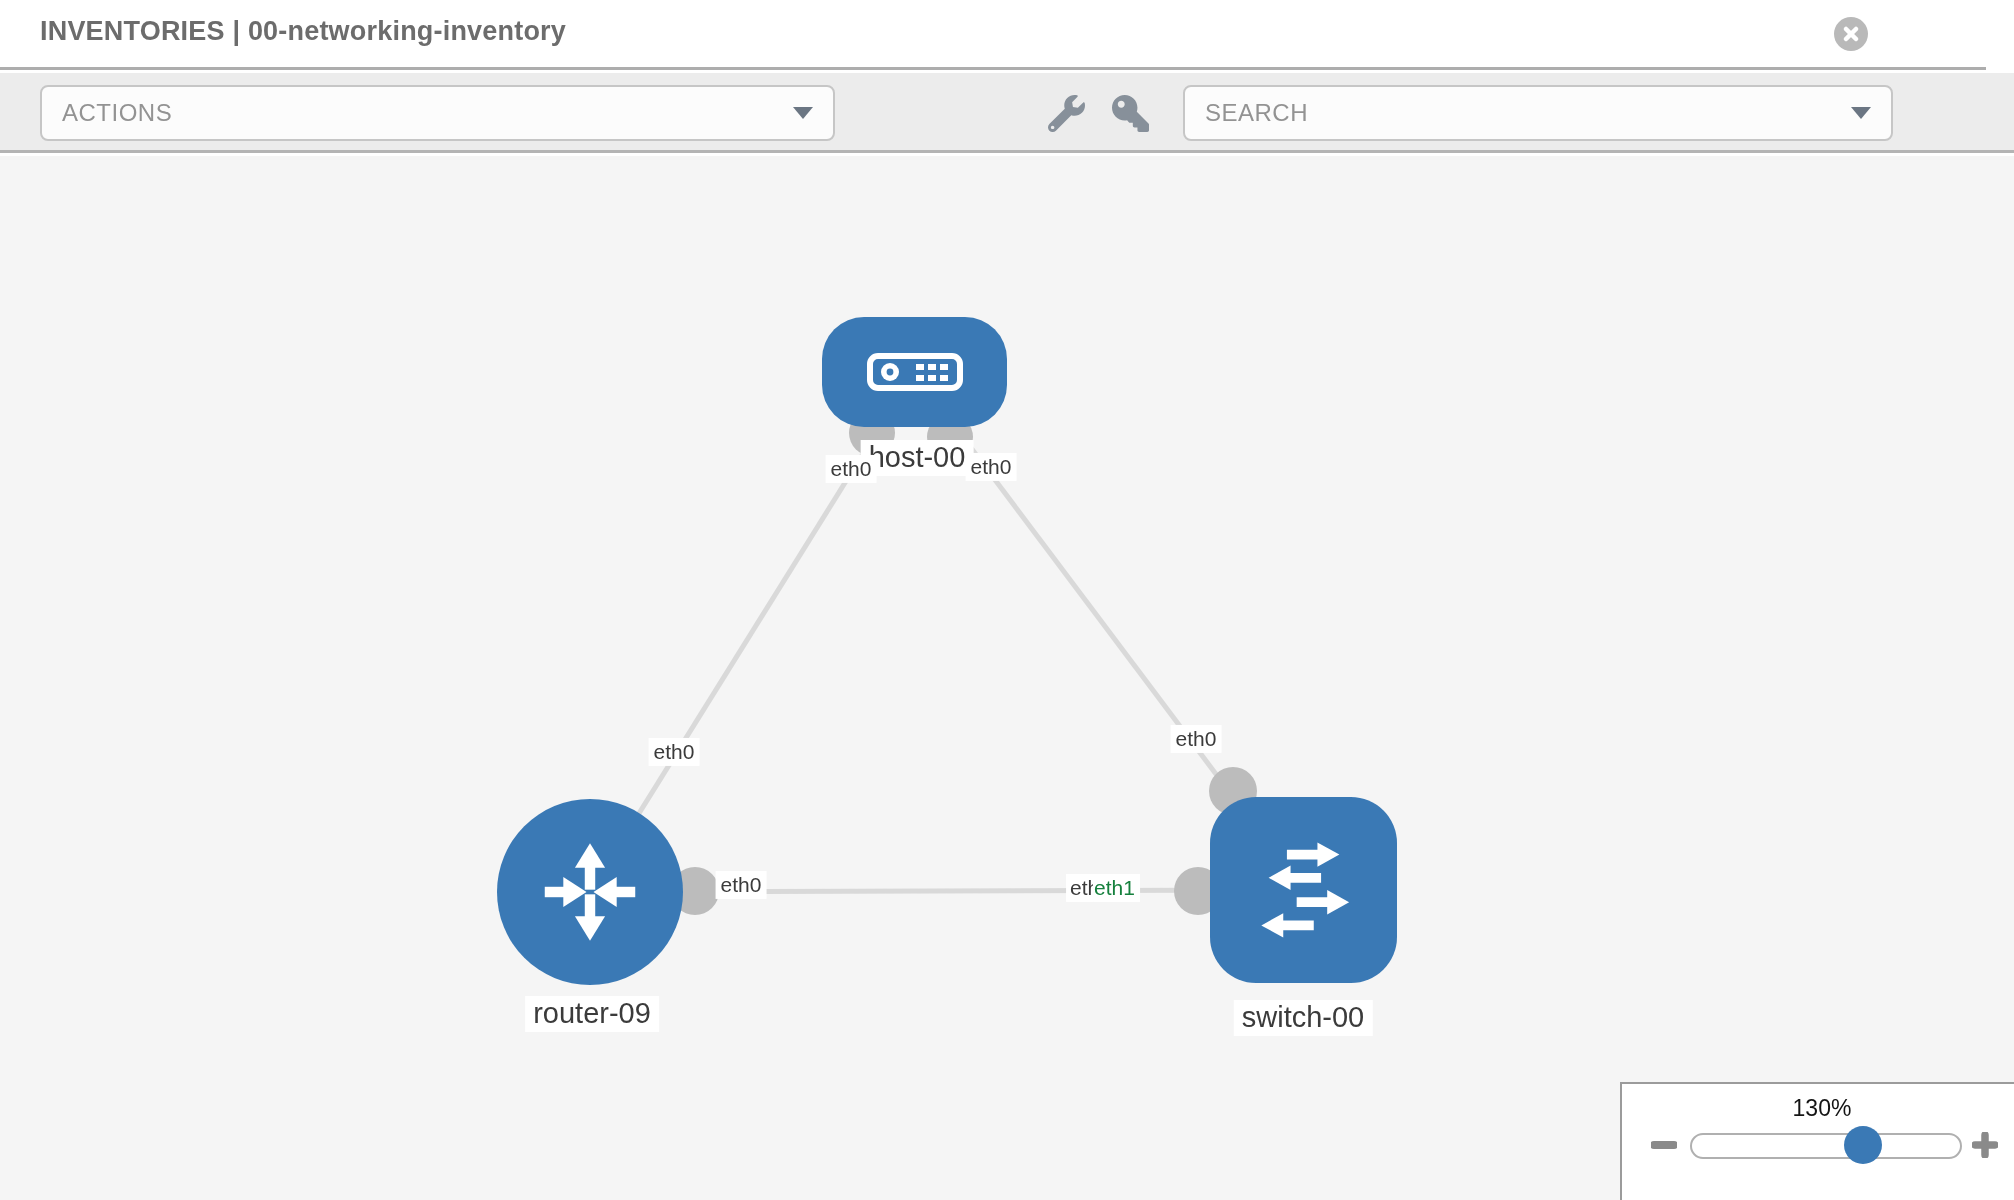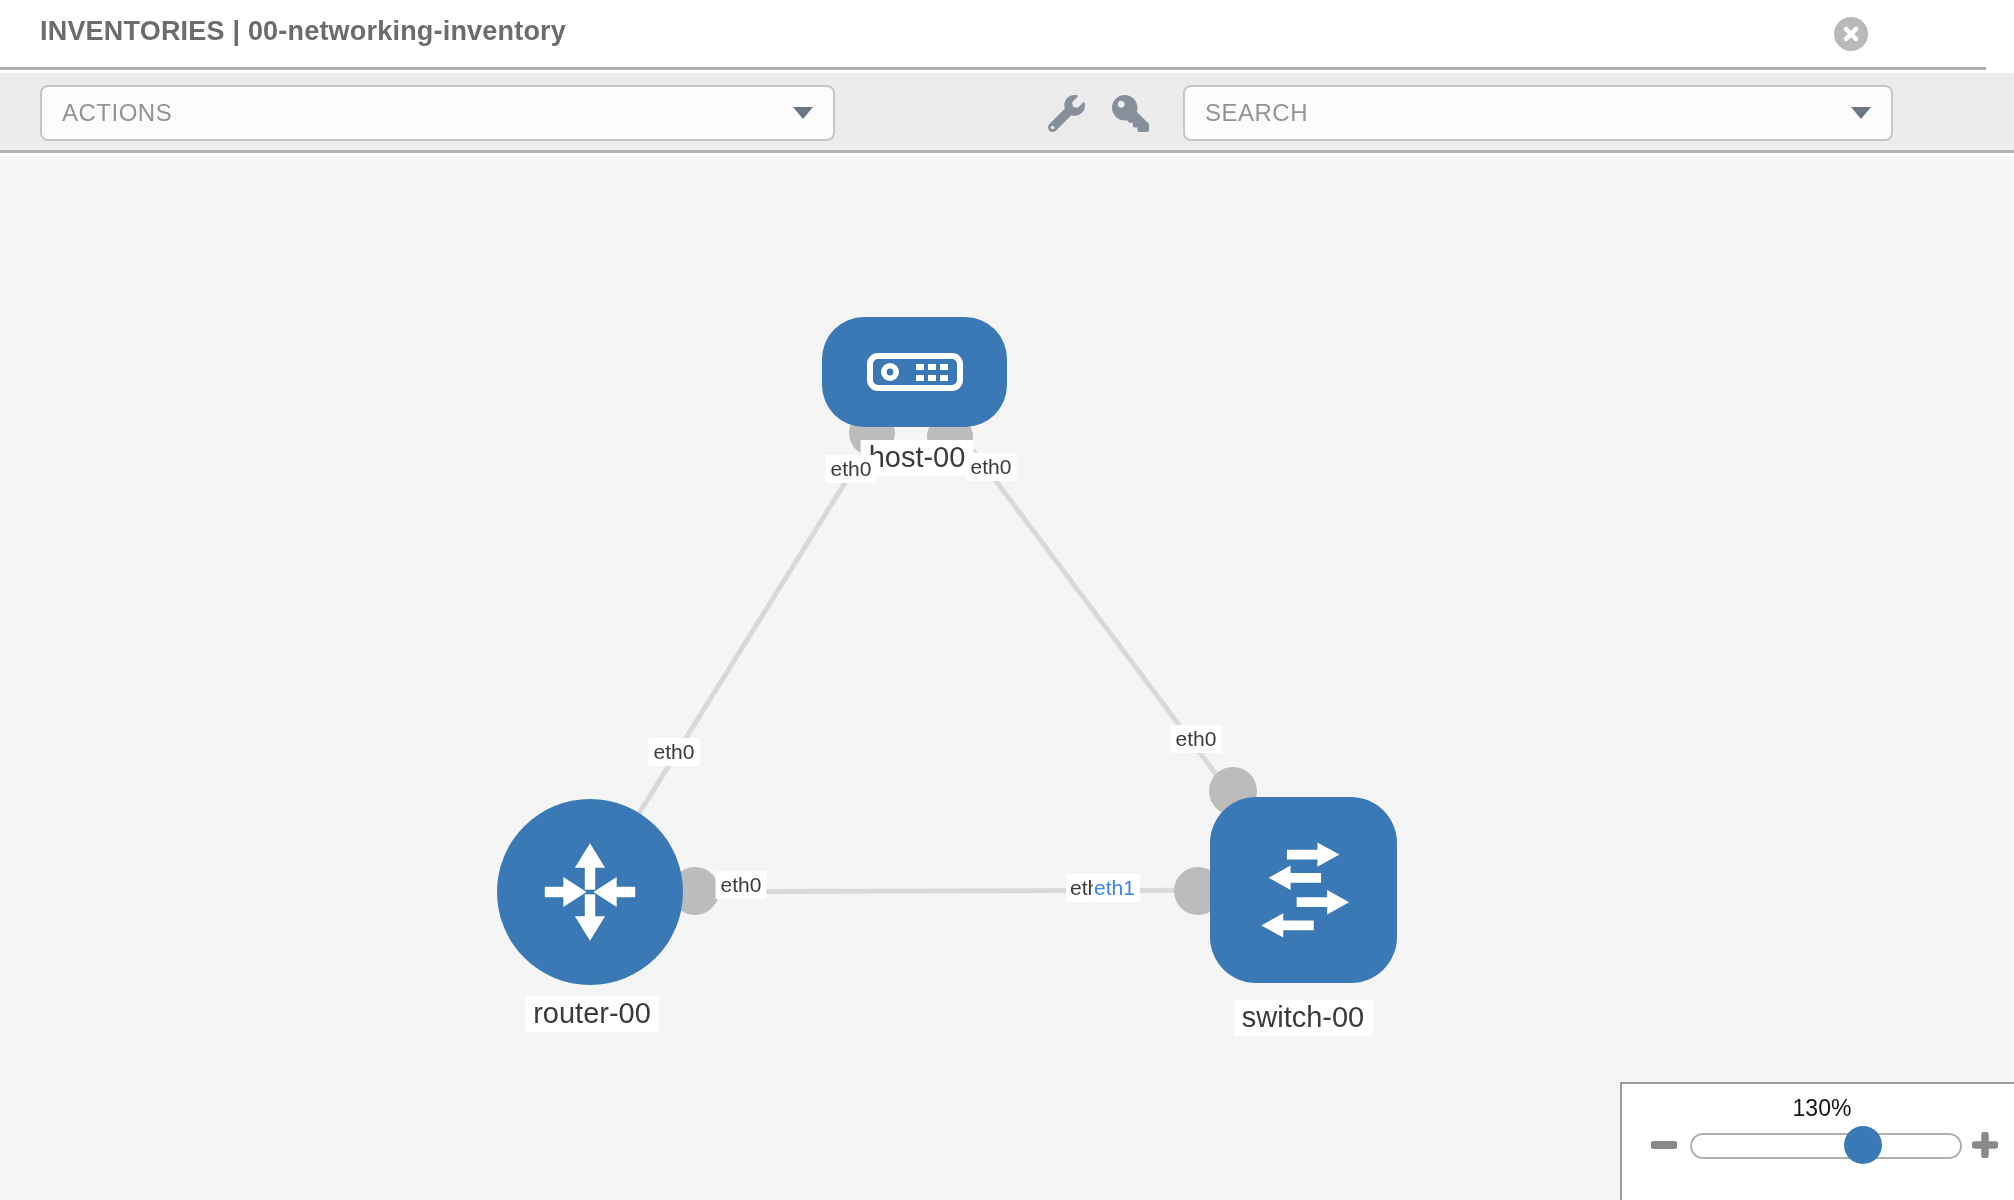--- a/index.html
+++ b/index.html
@@ -77,21 +77,21 @@
     position: absolute; z-index: 3; transform: translate(-50%, -50%);
     background: #ffffff; color: #3b3b3b; font-size: 21px;
     padding: 2px 5px; white-space: nowrap; line-height: 1.15; text-align: right;
   }
   .if-overlap { display: flex; }
   .if-clip {
     background: #ffffff; color: #3b3b3b; font-size: 21px; line-height: 1.15;
     padding: 2px 0 2px 4px; width: 27px; overflow: hidden; white-space: nowrap;
   }
   .if-top {
-    background: #ffffff; color: #3b82f6; font-size: 21px; line-height: 1.15;
+    background: #ffffff; color: #15803d; font-size: 21px; line-height: 1.15;
     padding: 2px 5px 2px 1px; white-space: nowrap;
   }
 
   
   .zoom-panel {
     position: absolute; left: 1620px; top: 1082px; width: 420px; height: 140px;
     background: #ffffff; border: 2px solid #9b9b9b; z-index: 5;
   }
   .zoom-value {
     position: absolute; top: 11px; left: 0; width: 400px; text-align: center;
@@ -202,21 +202,21 @@
           <polygon points="21,40 39,30 39,50" stroke="none"></polygon>
         <line x1="44" y1="60" x2="71" y2="60"></line>
           <polygon points="87,60 69,50 69,70" stroke="none"></polygon>
         <line x1="58" y1="79" x2="31" y2="79"></line>
           <polygon points="15,79 33,69 33,89" stroke="none"></polygon>
       </g>
     </svg>
   </div>
 
   <div class="node-label" style="left:917px;  top:284px;">host-00</div>
-  <div class="node-label" style="left:592px;  top:840px;">router-00</div>
+  <div class="node-label" style="left:592px;  top:840px;">router-09</div>
   <div class="node-label" style="left:1303px; top:844px;text-align:center;">switch-00</div>
 
   <div class="if-label" style="left:851px;  top:313px;">eth0</div>
   <div class="if-label" style="left:991px;  top:311px;">eth0</div>
   <div class="if-label" style="left:674px;  top:596px;">eth0</div>
   <div class="if-label" style="left:1196px; top:583px;">eth0</div>
   <div class="if-label" style="left:741px;  top:729px;">eth0</div>
   <div class="if-label if-overlap" style="left:1103px; top:732px; background:none; padding:0;">
     <span class="if-clip">eth0</span>
     <span class="if-top">eth1</span>

